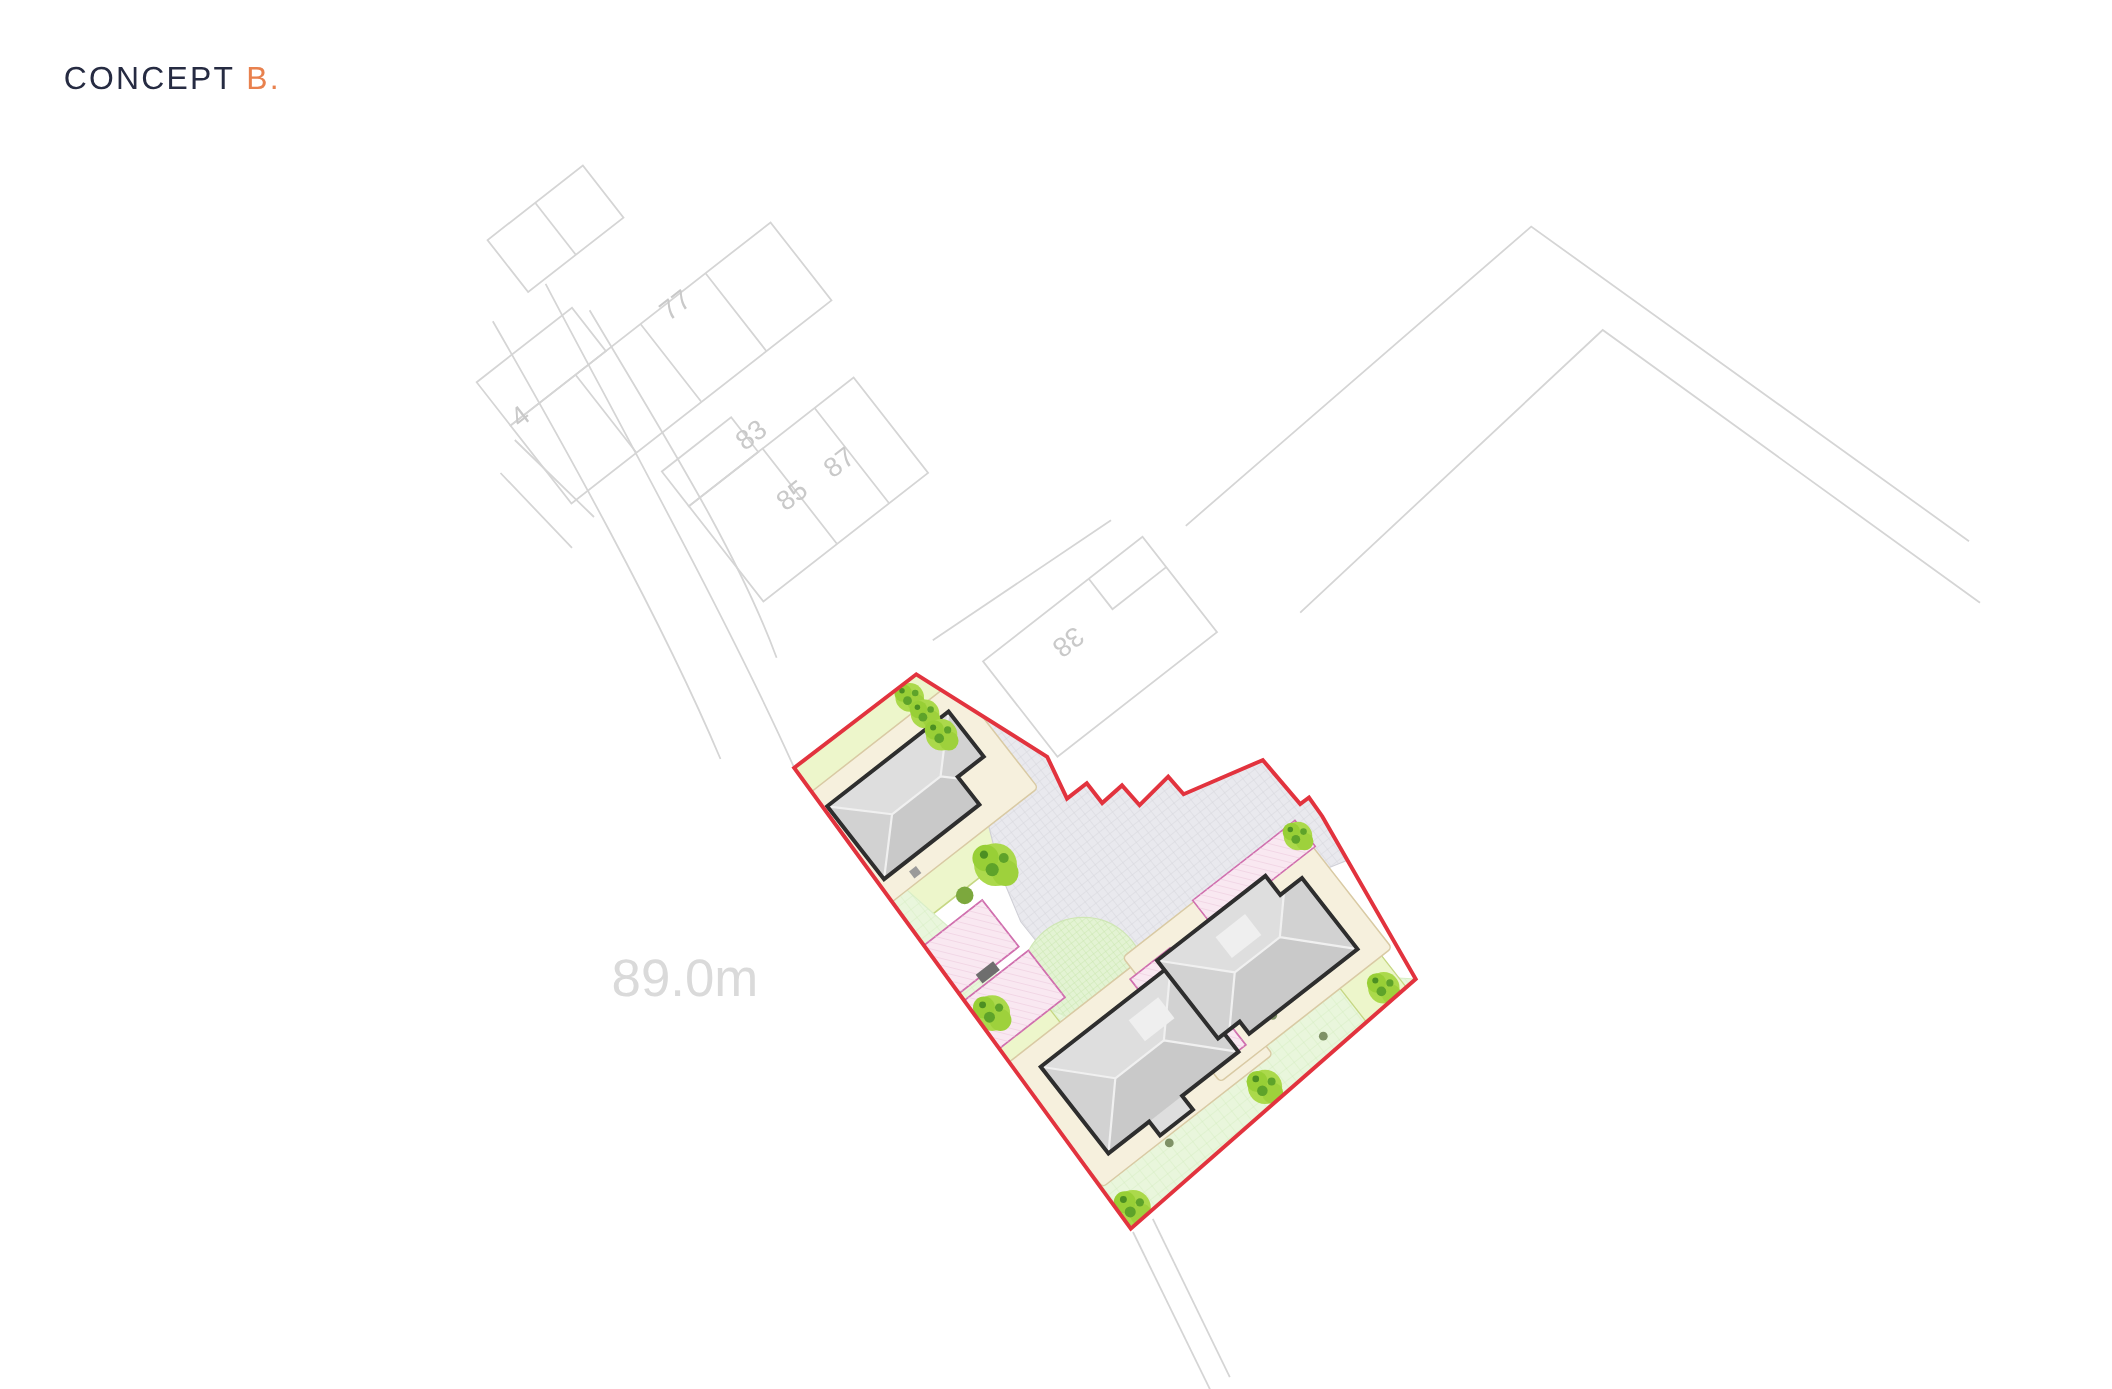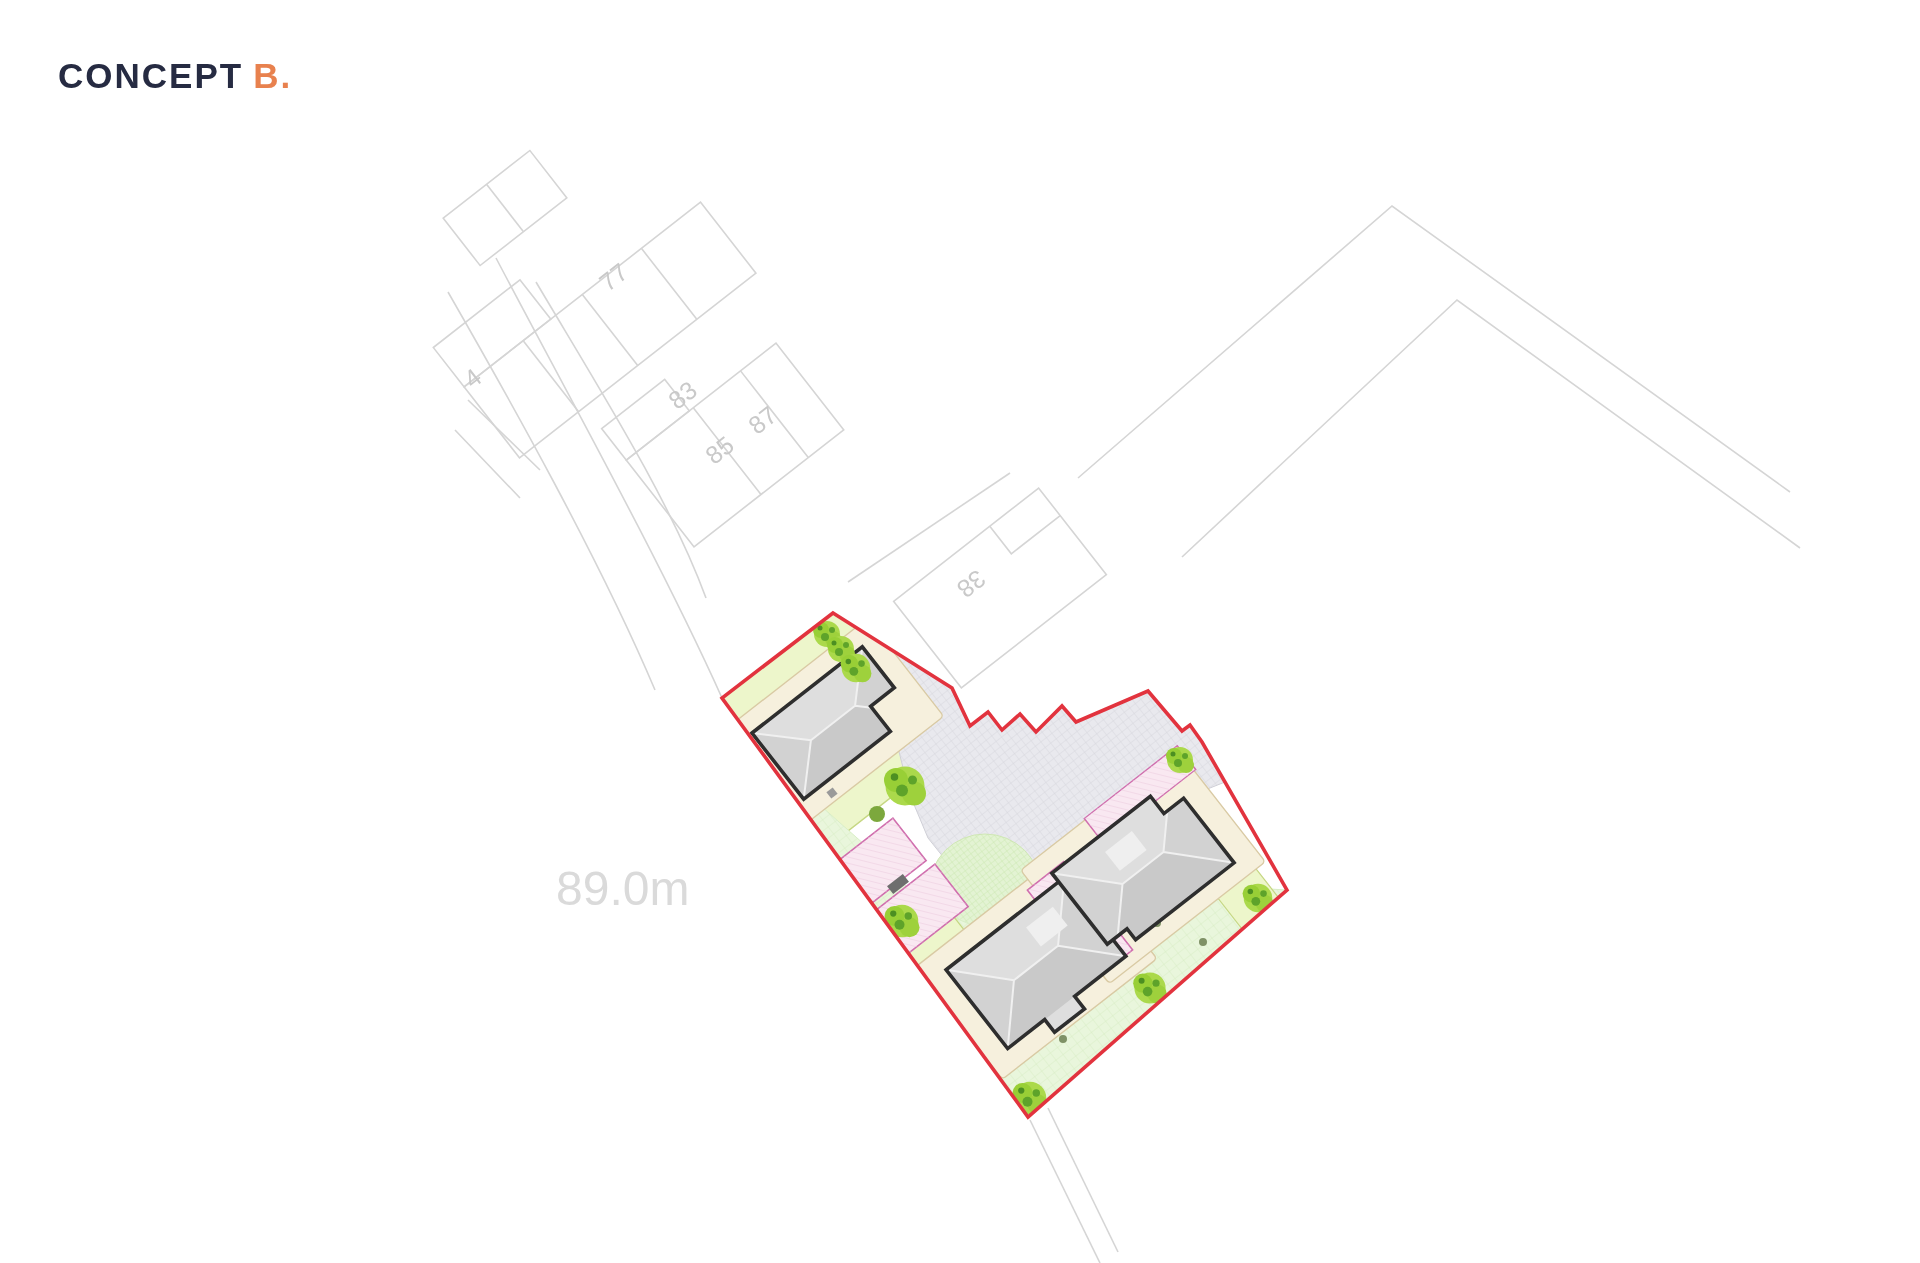--- a/index.html
+++ b/index.html
@@ -1,19 +1,19 @@
 <!DOCTYPE html>
 <html><head>
 <meta charset="utf-8">
 <style>
   html,body{margin:0;padding:0;background:#ffffff;}
   .canvas{position:relative;width:1920px;height:1263px;background:#ffffff;overflow:hidden;
           font-family:"Liberation Sans", sans-serif;}
   .plan-svg{position:absolute;inset:0;}
-  .title{position:absolute;left:58px;top:56px;font-size:35px;font-weight:700;
+  .title{position:absolute;left:58px;top:56px;font-size:29px;font-weight:400;
          letter-spacing:2px;color:#262b42;white-space:nowrap;}
   .title .variant{color:#e8814e;margin-left:10px;}
 </style>
 </head>
 <body>
 
 <div class="canvas">
 
   <div class="title">
     <span>CONCEPT</span><span class="variant">B.</span>

